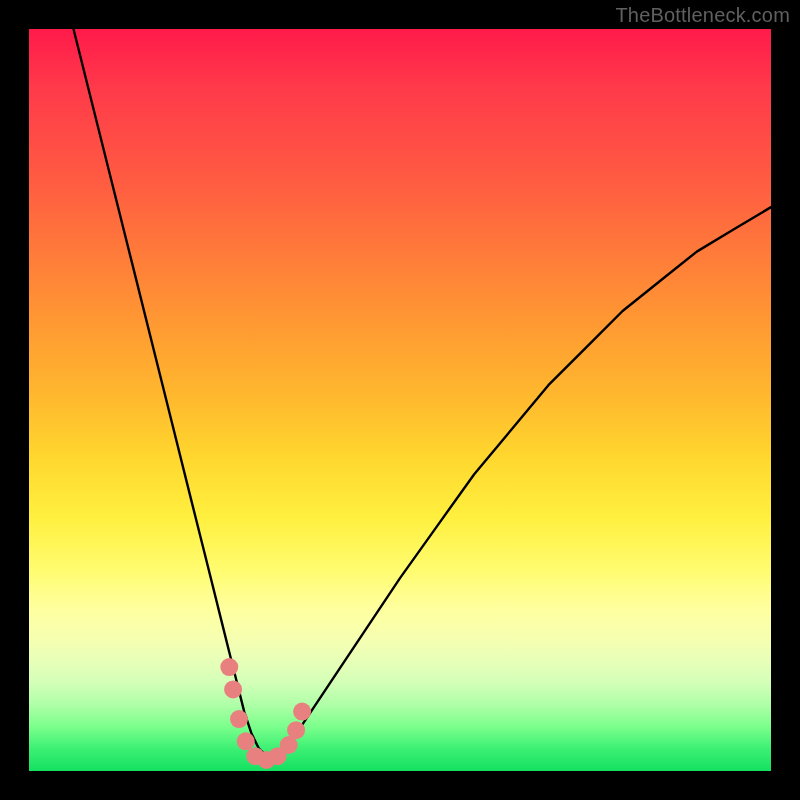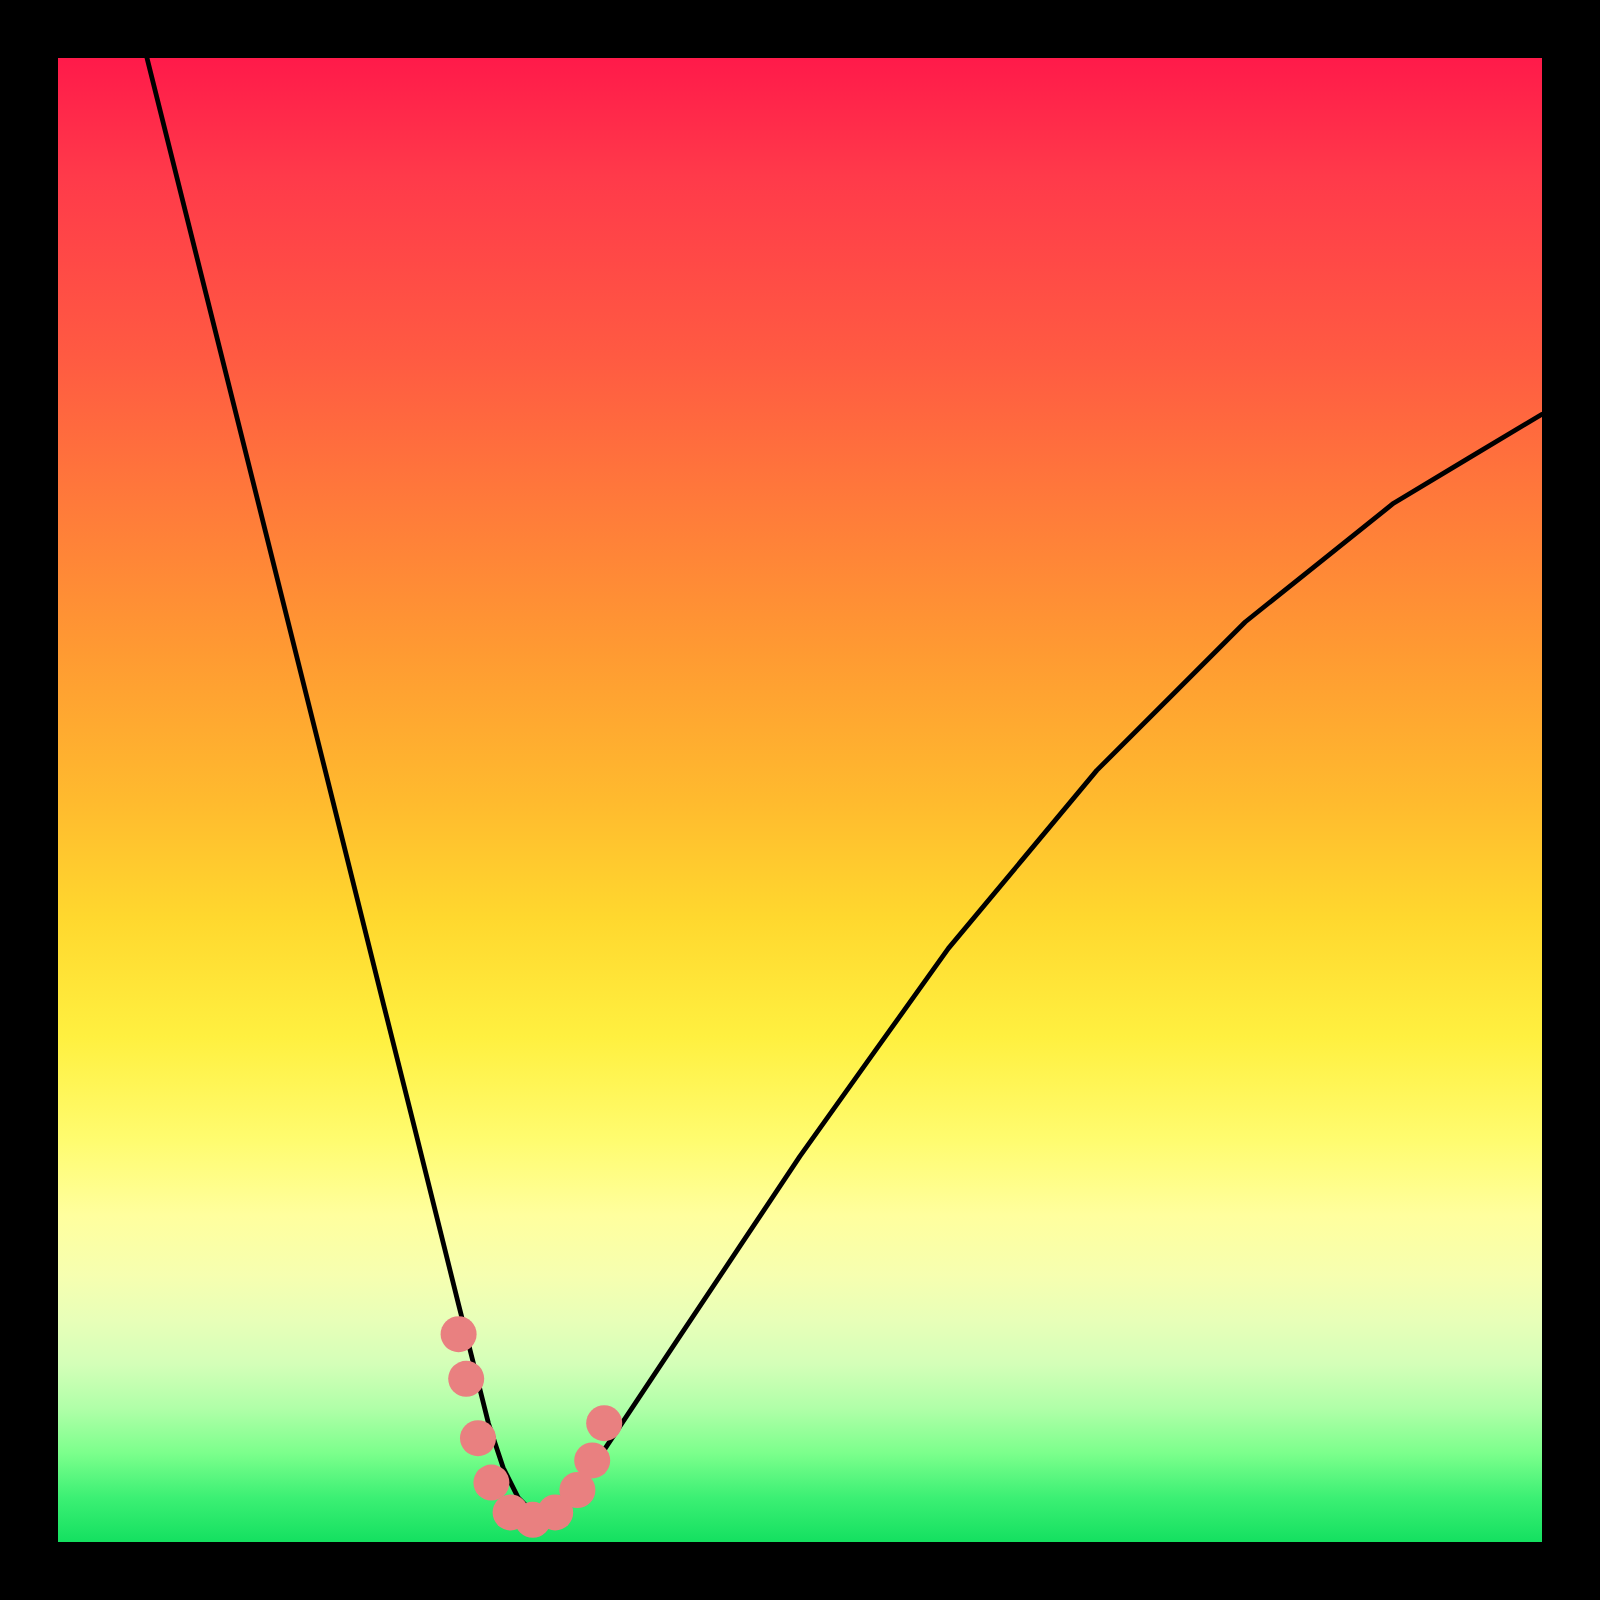--- a/index.html
+++ b/index.html
@@ -89,13 +89,14 @@
         <circle cx="216.7" cy="712.3" r="9" class="marker"></circle>
         <circle cx="226.3" cy="727.2" r="9" class="marker"></circle>
         <circle cx="237.4" cy="730.9" r="9" class="marker"></circle>
         <circle cx="248.6" cy="727.2" r="9" class="marker"></circle>
         <circle cx="259.7" cy="716.0" r="9" class="marker"></circle>
         <circle cx="267.1" cy="701.2" r="9" class="marker"></circle>
         <circle cx="273.1" cy="682.6" r="9" class="marker"></circle>
       </g>
   </svg>
 
+  <div class="watermark">TheBottleneck.com</div>
 </div>
 
 </body></html>

